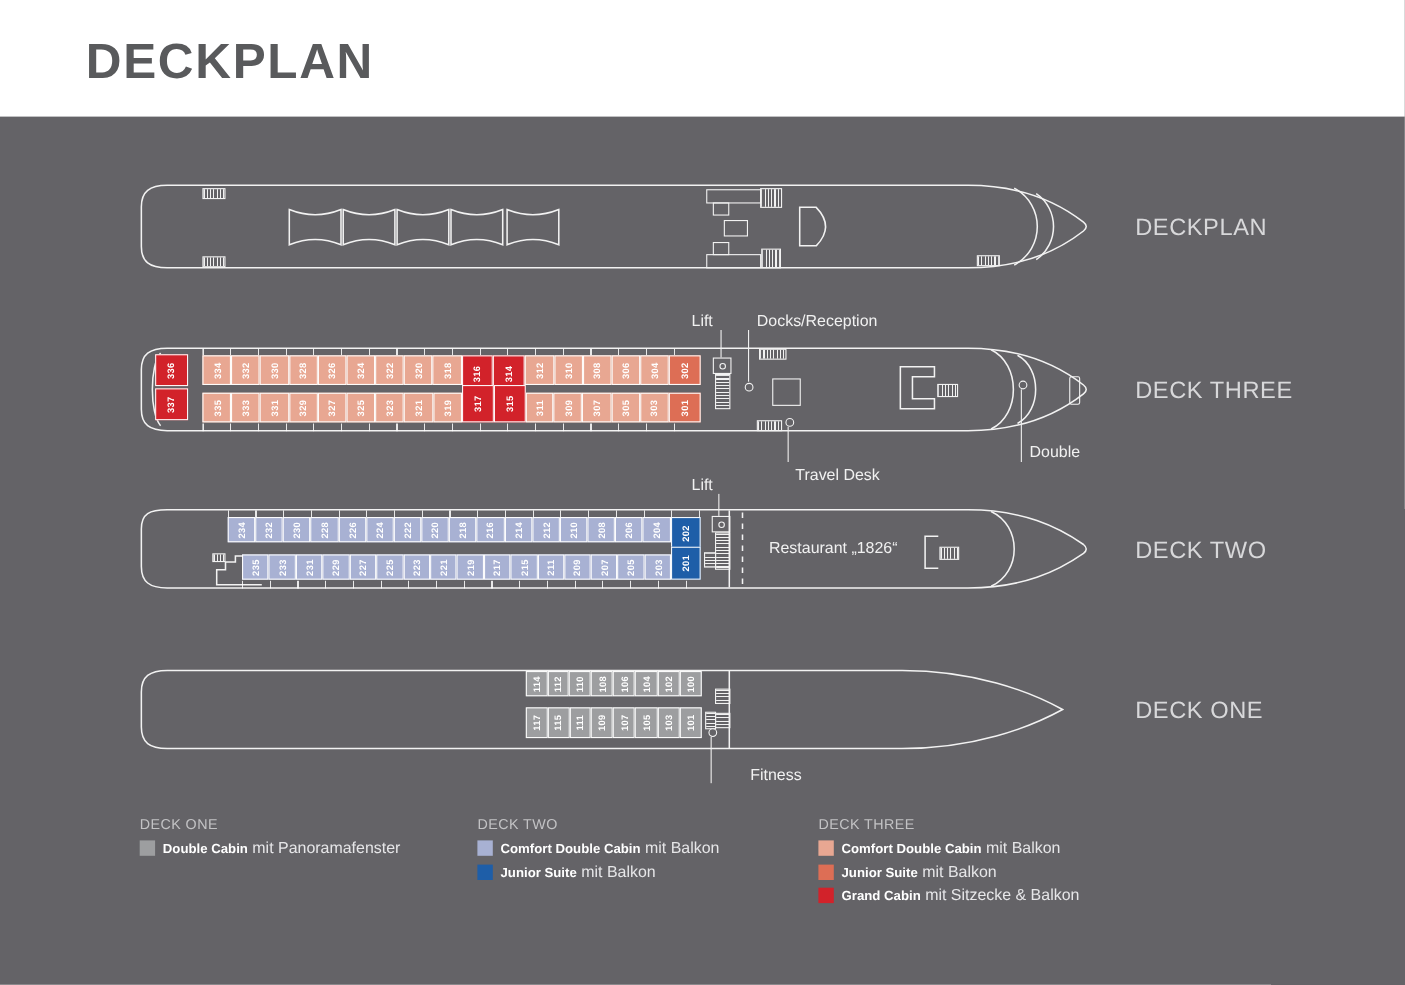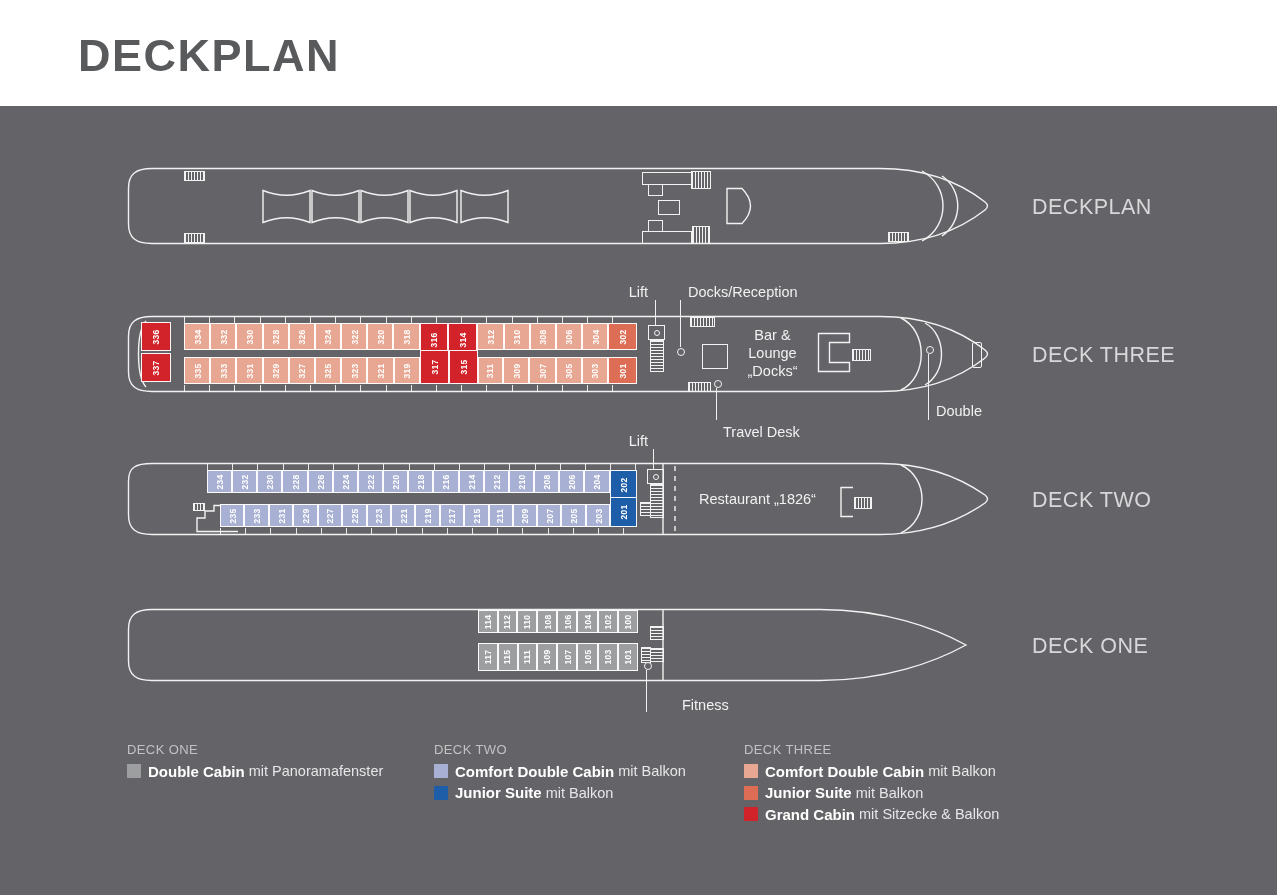--- a/index.html
+++ b/index.html
@@ -22,21 +22,21 @@
   .lift{position:absolute;border:1px solid #f2f2f2;display:flex;align-items:center;justify-content:center;}
   .lift-circle{width:4px;height:4px;border:1.2px solid #f2f2f2;border-radius:50%;}
   .ticks{position:absolute;background:repeating-linear-gradient(90deg,rgba(255,255,255,.85) 0 1px,transparent 1px 25.2px);}
   .cabin-row{position:absolute;display:flex;align-items:stretch;}
   .cabin{position:relative;border:1px solid rgba(255,255,255,.95);display:flex;align-items:center;justify-content:center;overflow:visible;box-sizing:border-box;}
   .cabin span{display:block;transform:rotate(-90deg);font-size:8.5px;font-weight:700;color:#ffffff;letter-spacing:.3px;white-space:nowrap;}
   .legend-col{position:absolute;top:742px;}
   .legend-title{font-size:13px;color:#c2c2c4;letter-spacing:.4px;}
   .legend-item{display:flex;align-items:center;margin-top:7px;height:14.5px;}
   .legend-swatch{width:14px;height:14px;margin-right:7px;flex:none;}
-  .legend-name{font-size:15px;font-weight:700;color:#ffffff;white-space:pre;}
+  .legend-name{font-size:12px;font-weight:700;color:#ffffff;white-space:pre;}
   .legend-suffix{font-size:14.5px;font-weight:400;color:#e6e6e8;white-space:pre;}
   .bar-lines div{line-height:18px;}
 </style>
 </head>
 <body>
 
 <div class="page">
 
   <header>
     <h1>DECKPLAN</h1>
@@ -387,25 +387,20 @@
   <div class="deck-label" style="top:195px;">DECKPLAN</div>
   <div class="deck-label" style="top:343px;">DECK THREE</div>
   <div class="deck-label" style="top:488px;">DECK TWO</div>
   <div class="deck-label" style="top:634px;">DECK ONE</div>
 
   <div class="ann right" style="left:600px;top:284px;width:48px;">Lift</div>
   <div class="vline" style="left:655px;top:300px;height:25px;"></div>
   <div class="ann" style="left:688px;top:284px;">Docks/Reception</div>
   <div class="vline" style="left:680px;top:300px;height:47px;"></div>
   <div class="dot" style="left:677px;top:348px;"></div>
-  <div class="ann center bar-lines" style="left:725px;top:326px;width:95px;">
-    <div>Bar &amp;</div>
-    <div>Lounge</div>
-    <div>„Docks“</div>
-  </div>
   <div class="dot" style="left:714px;top:380px;"></div>
   <div class="vline" style="left:716px;top:388px;height:32px;"></div>
   <div class="ann" style="left:723px;top:403px;margin-top:21px;">Travel Desk</div>
   <div class="dot" style="left:926px;top:346px;"></div>
   <div class="vline" style="left:928px;top:354px;height:66px;"></div>
   <div class="ann" style="left:936px;top:403px;">Double</div>
 
   <div class="ann right" style="left:600px;top:433px;width:48px;">Lift</div>
   <div class="vline" style="left:653px;top:449px;height:20px;"></div>
   <div class="ann center" style="left:670px;top:491px;width:175px;">Restaurant „1826“</div>

